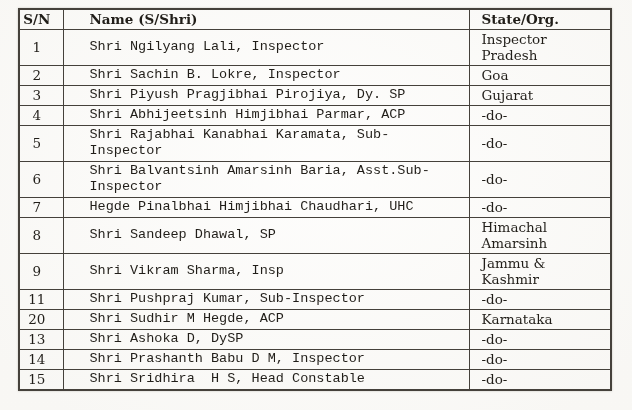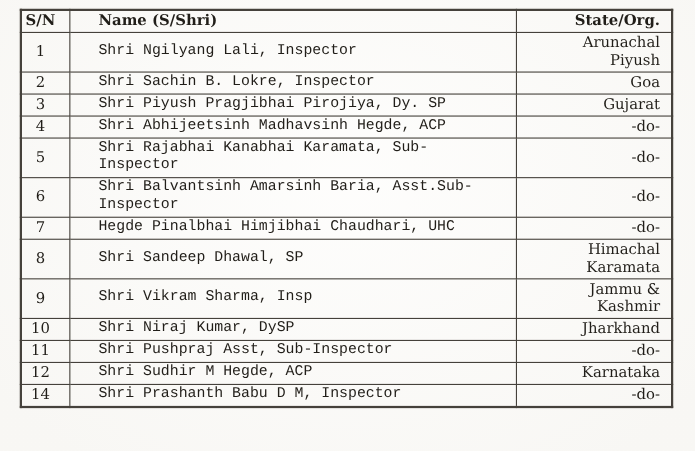--- a/index.html
+++ b/index.html
@@ -52,22 +52,22 @@
     text-align: center;
     padding-right: 9px;
   }
   th.name, td.name {
     text-align: left;
     padding-left: 26px;
     padding-right: 22px;
   }
   td.name { white-space: pre-wrap; font-family: Liberation Mono, monospace; }
   th.state, td.state {
-    text-align: right;
-    padding-left: 28px;
+    text-align: left;
+    padding-left: 12px;
     padding-right: 10px;
   }
 </style>
 </head>
 <body>
 
 <div class="page">
   <table class="doc-table">
     <colgroup>
       <col class="col-sn">
@@ -78,38 +78,38 @@
       <tr>
         <th class="sn">S/N</th>
         <th class="name">Name (S/Shri)</th>
         <th class="state">State/Org.</th>
       </tr>
     </thead>
     <tbody>
   <tr>
     <td class="sn">1</td>
     <td class="name">Shri Ngilyang Lali, Inspector</td>
-    <td class="state">Arunachal Piyush</td>
+    <td class="state">Inspector Pradesh</td>
   </tr>
 
   <tr>
     <td class="sn">2</td>
     <td class="name">Shri Sachin B. Lokre, Inspector</td>
     <td class="state">Goa</td>
   </tr>
 
   <tr>
     <td class="sn">3</td>
     <td class="name">Shri Piyush Pragjibhai Pirojiya, Dy. SP</td>
     <td class="state">Gujarat</td>
   </tr>
 
   <tr>
     <td class="sn">4</td>
-    <td class="name">Shri Abhijeetsinh Madhavsinh Hegde, ACP</td>
+    <td class="name">Shri Abhijeetsinh Himjibhai Parmar, ACP</td>
     <td class="state">-do-</td>
   </tr>
 
   <tr>
     <td class="sn">5</td>
     <td class="name">Shri Rajabhai Kanabhai Karamata, Sub-Inspector</td>
     <td class="state">-do-</td>
   </tr>
 
   <tr>
@@ -120,49 +120,54 @@
 
   <tr>
     <td class="sn">7</td>
     <td class="name">Hegde Pinalbhai Himjibhai Chaudhari, UHC</td>
     <td class="state">-do-</td>
   </tr>
 
   <tr>
     <td class="sn">8</td>
     <td class="name">Shri Sandeep Dhawal, SP</td>
-    <td class="state">Himachal Karamata</td>
+    <td class="state">Himachal Amarsinh</td>
   </tr>
 
   <tr>
     <td class="sn">9</td>
     <td class="name">Shri Vikram Sharma, Insp</td>
     <td class="state">Jammu &amp; Kashmir</td>
   </tr>
 
-  <tr>
-    <td class="sn">10</td>
-    <td class="name">Shri Niraj Kumar, DySP</td>
-    <td class="state">Jharkhand</td>
-  </tr>
 
   <tr>
     <td class="sn">11</td>
-    <td class="name">Shri Pushpraj Asst, Sub-Inspector</td>
+    <td class="name">Shri Pushpraj Kumar, Sub-Inspector</td>
     <td class="state">-do-</td>
   </tr>
 
   <tr>
-    <td class="sn">12</td>
+    <td class="sn">20</td>
     <td class="name">Shri Sudhir M Hegde, ACP</td>
     <td class="state">Karnataka</td>
   </tr>
 
+  <tr>
+    <td class="sn">13</td>
+    <td class="name">Shri Ashoka D, DySP</td>
+    <td class="state">-do-</td>
+  </tr>
 
   <tr>
     <td class="sn">14</td>
     <td class="name">Shri Prashanth Babu D M, Inspector</td>
     <td class="state">-do-</td>
   </tr>
 
+  <tr>
+    <td class="sn">15</td>
+    <td class="name">Shri Sridhira  H S, Head Constable</td>
+    <td class="state">-do-</td>
+  </tr>
 </tbody>
   </table>
 </div>
 
 </body></html>

